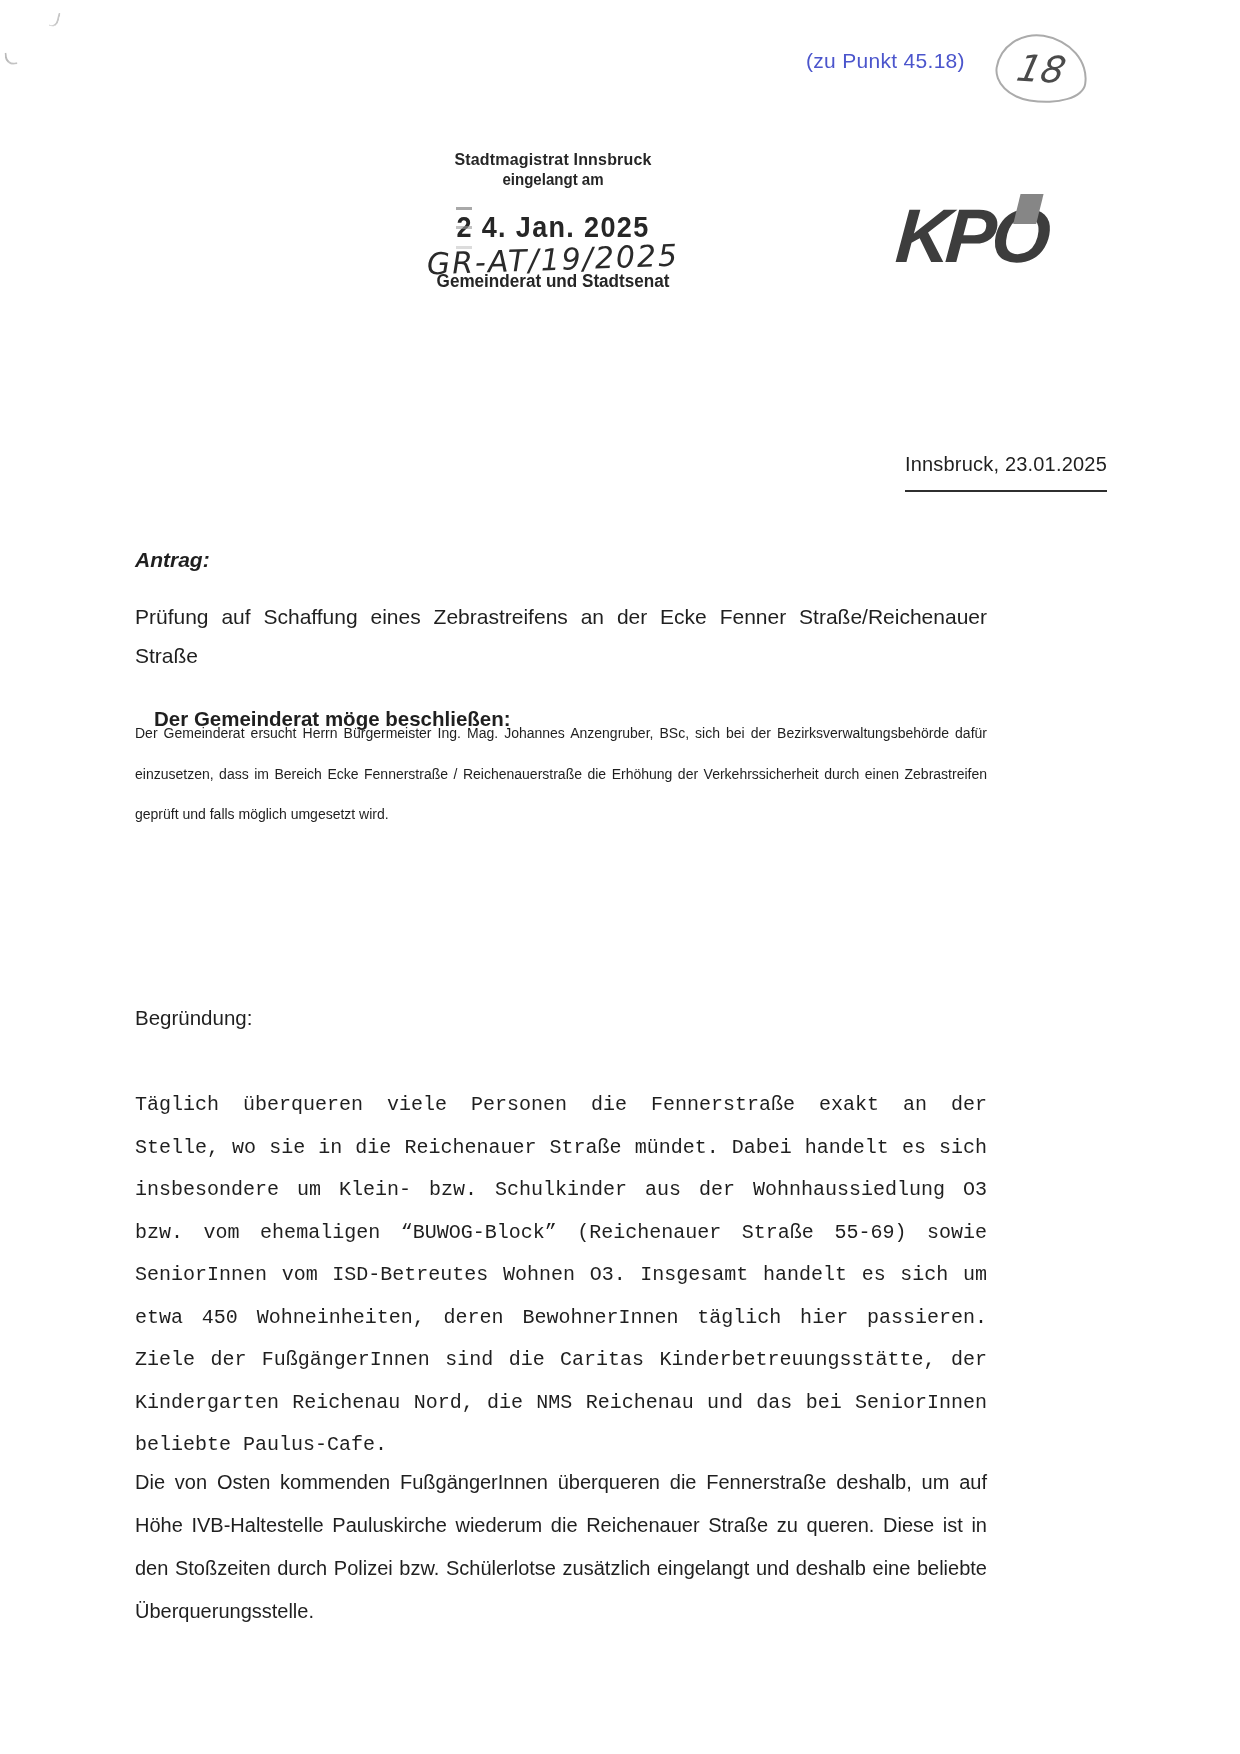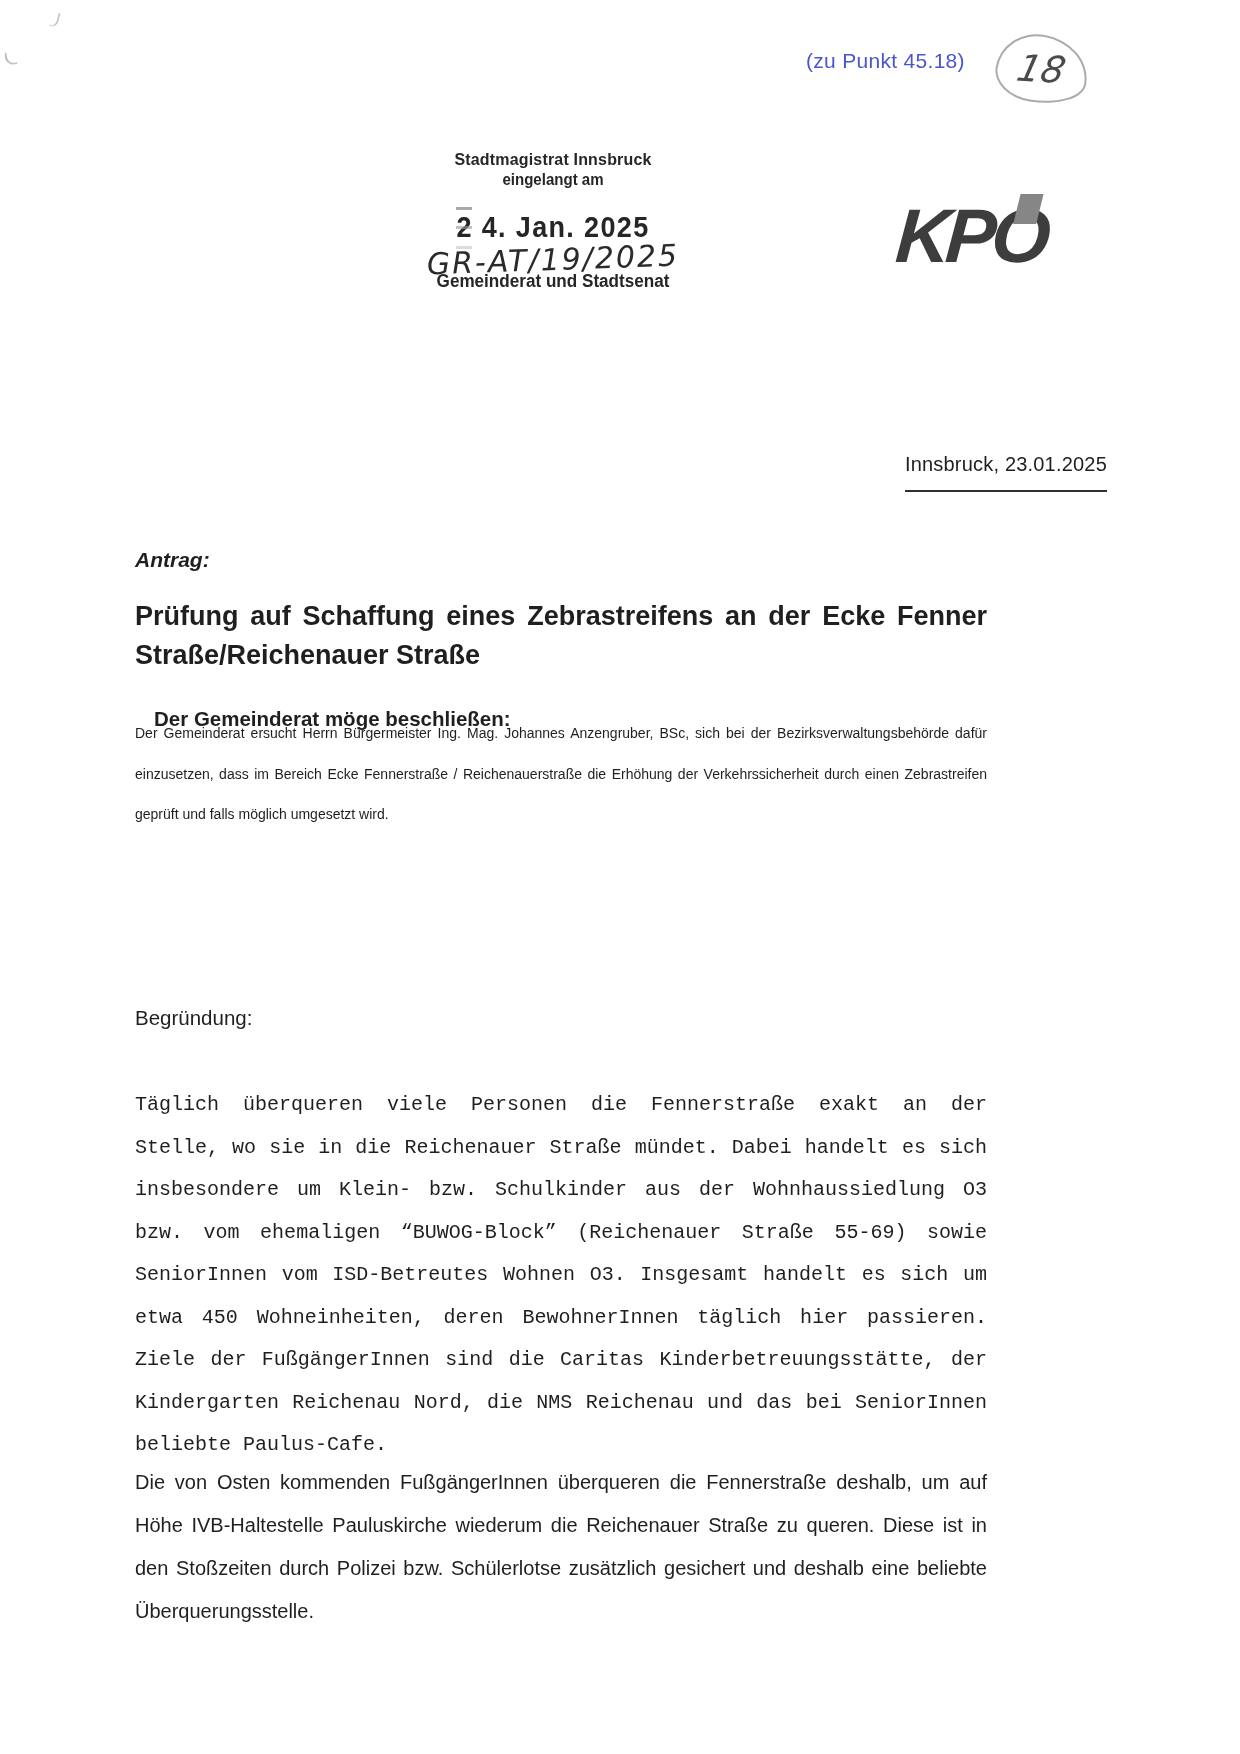--- a/index.html
+++ b/index.html
@@ -69,21 +69,21 @@
     width: 23px; height: 30px; background: #868686; transform: skewX(-10deg);
   }
 
   
   .place-date {
     right: 133px; top: 453px; font-size: 20px;
     border-bottom: 2px solid #2f2f2f; padding-bottom: 14px; letter-spacing: .2px;
   }
   .doc-col { left: 135px; width: 852px; }
   .antrag-label { top: 548px; font-size: 21px; font-weight: bold; font-style: italic; }
-  .doc-title { top: 597px; font-size: 27px; font-weight: bold; text-align: justify; line-height: 39px; }
+  .doc-title { top: 597px; font-size: 21px; font-weight: normal; text-align: justify; line-height: 39px; }
   .res-heading { top: 707px; font-size: 20.5px; font-weight: bold; margin-left: 19px; }
   .res-text { top: 713px; font-size: 14px; line-height: 40.5px; text-align: justify; }
   .beg-heading { top: 1006px; font-size: 20.5px; font-weight: normal; }
   .beg-p1 { top: 1084px; font-size: 20px; line-height: 42.5px; text-align: justify; font-family: Liberation Mono, monospace; }
   .beg-p2 { top: 1461px; font-size: 20px; line-height: 43px; text-align: justify; }
 </style>
 </head>
 <body>
 
 <div>
@@ -116,15 +116,15 @@
 
   <div class="abs doc-col antrag-label">Antrag:</div>
 
   <div class="abs doc-col doc-title">Prüfung auf Schaffung eines Zebrastreifens an der Ecke Fenner Straße/Reichenauer Straße</div>
 
   <div class="abs doc-col res-heading">Der Gemeinderat möge beschließen:</div>
   <div class="abs doc-col res-text">Der Gemeinderat ersucht Herrn Bürgermeister Ing. Mag. Johannes Anzengruber, BSc, sich bei der Bezirksverwaltungsbehörde dafür einzusetzen, dass im Bereich Ecke Fennerstraße / Reichenauerstraße die Erhöhung der Verkehrssicherheit durch einen Zebrastreifen geprüft und falls möglich umgesetzt wird.</div>
 
   <div class="abs doc-col beg-heading">Begründung:</div>
   <div class="abs doc-col beg-p1">Täglich überqueren viele Personen die Fennerstraße exakt an der Stelle, wo sie in die Reichenauer Straße mündet. Dabei handelt es sich insbesondere um Klein- bzw. Schulkinder aus der Wohnhaussiedlung O3 bzw. vom ehemaligen “BUWOG-Block” (Reichenauer Straße 55-69) sowie SeniorInnen vom ISD-Betreutes Wohnen O3. Insgesamt handelt es sich um etwa 450 Wohneinheiten, deren BewohnerInnen täglich hier passieren. Ziele der FußgängerInnen sind die Caritas Kinderbetreuungsstätte, der Kindergarten Reichenau Nord, die NMS Reichenau und das bei SeniorInnen beliebte Paulus-Cafe.</div>
-  <div class="abs doc-col beg-p2">Die von Osten kommenden FußgängerInnen überqueren die Fennerstraße deshalb, um auf Höhe IVB-Haltestelle Pauluskirche wiederum die Reichenauer Straße zu queren. Diese ist in den Stoßzeiten durch Polizei bzw. Schülerlotse zusätzlich gesichert und deshalb eine beliebte Überquerungsstelle.</div>
+  <div class="abs doc-col beg-p2">Die von Osten kommenden FußgängerInnen überqueren die Fennerstraße deshalb, um auf Höhe IVB-Haltestelle Pauluskirche wiederum die Reichenauer Straße zu queren. Diese ist in den Stoßzeiten durch Polizei bzw. Schülerlotse zusätzlich eingelangt und deshalb eine beliebte Überquerungsstelle.</div>
 
 </div>
 
 </body></html>

